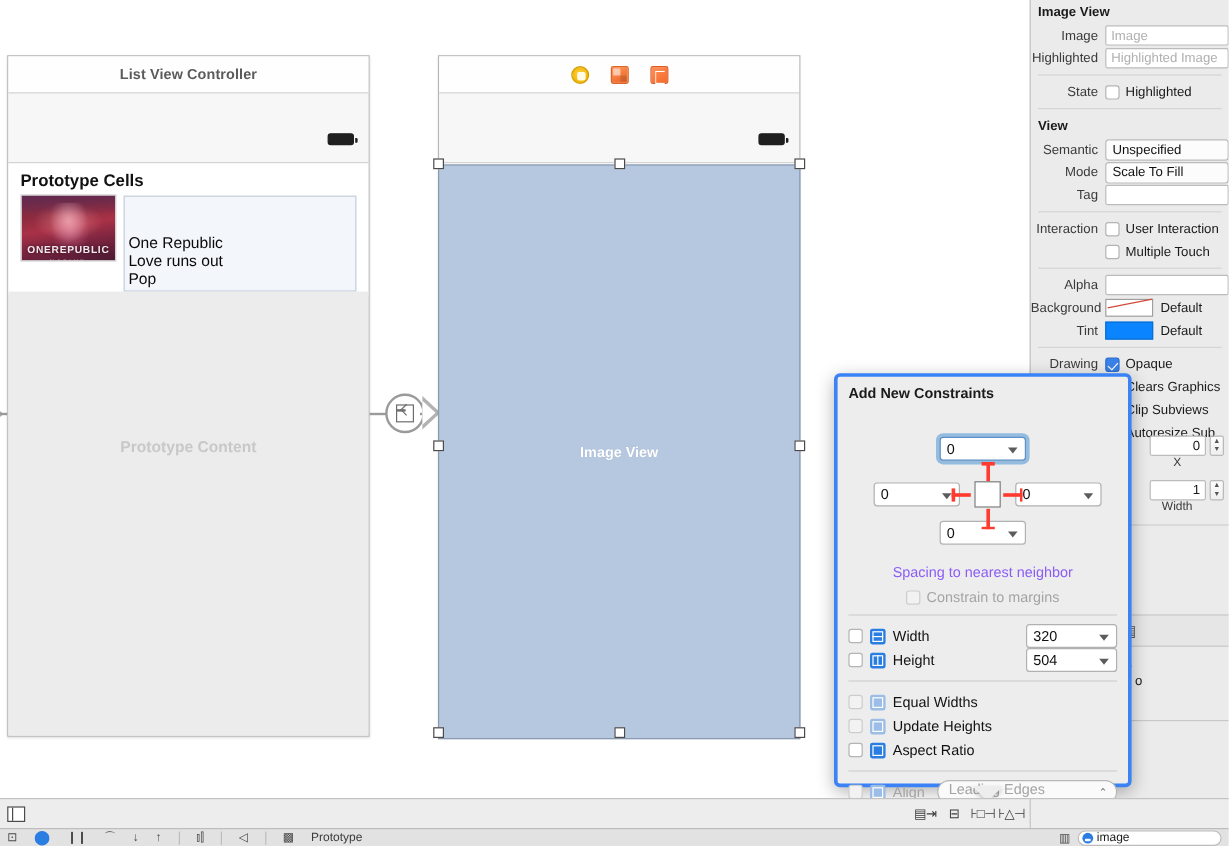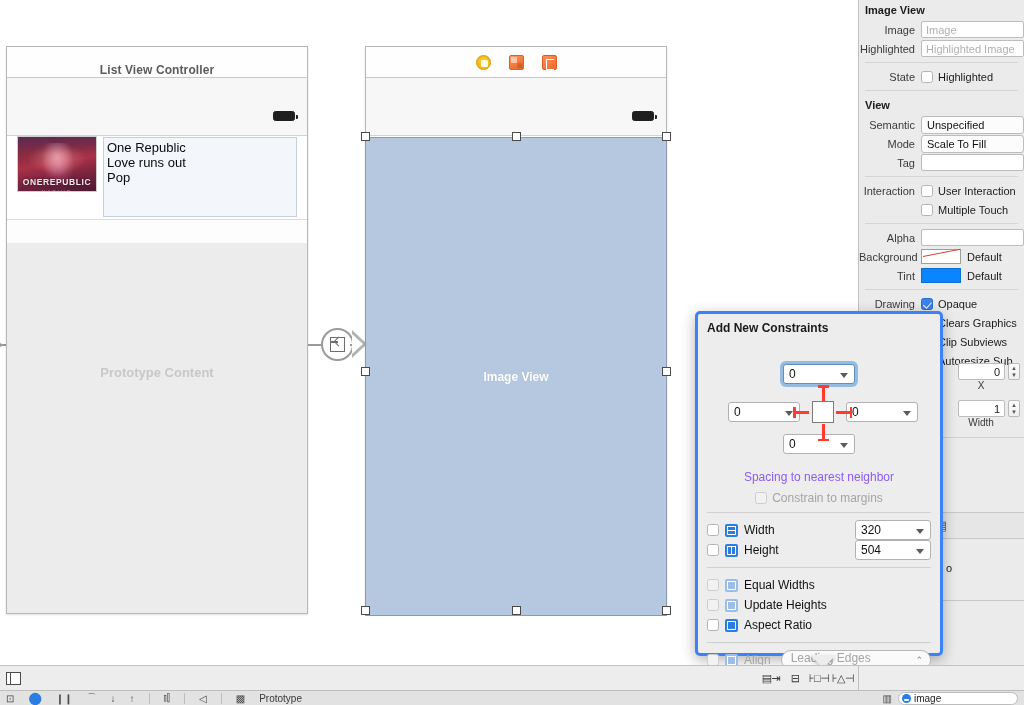--- a/index.html
+++ b/index.html
@@ -24,21 +24,21 @@
   
   .scene1 {
     position: absolute; left: 6px; top: 46px;
     width: 302px; height: 568px;
     background: #fdfdfd;
     border: 1px solid #b6b6b6;
     box-shadow: 0 1px 2px rgba(0,0,0,0.13);
   }
   .scene-title-bar {
     height: 31px; border-bottom: 1px solid #c9c9c9;
-    display: flex; align-items: flex-end; justify-content: center;
+    display: flex; align-items: center; justify-content: center;
     background: #fefefe;
   }
   .scene-title-bar span {
     font-size: 12px; font-weight: bold; color: #5b5b5b;
     letter-spacing: .1px;
   }
   .status-bar {
     height: 58px; background: #f7f7f7;
     border-bottom: 1px solid #d3d3d3;
     position: relative;
@@ -87,21 +87,21 @@
     text-shadow: 0 0 3px rgba(0,0,0,.6);
   }
   .album-art .aa-sub {
     position: absolute; left: 0; right: 0; top: 52px;
     text-align: center; color: rgba(240,210,220,.55);
     font-size: 5px; letter-spacing: 2.2px;
   }
   .cell-labels {
     flex: 1 1 auto; margin: 1px 10px 2px 0;
     background: #f3f6fb; border: 1px solid #c6cfdb;
-    display: flex; flex-direction: column; justify-content: flex-start;
+    display: flex; flex-direction: column; justify-content: flex-end;
     padding: 2px 0 2px 3px;
   }
   .cell-labels div { font-size: 13px; color: #0a0a0a; line-height: 15px; }
   .table-view-placeholder {
     position: absolute; left: 0; right: 0; top: 196px; bottom: 0;
     background: #ececec;
     display: flex; flex-direction: column;
     align-items: center; justify-content: center;
     padding-bottom: 120px;
   }
@@ -483,20 +483,21 @@
     <div class="left-arrow"></div>
     <div class="left-stub"></div>
 
     <div class="scene1">
       <div class="scene-title-bar">
         <span>List View Controller</span>
       </div>
       <div class="status-bar">
         <div class="battery"></div>
       </div>
+      <div class="proto-header">Prototype Cells</div>
       <div class="proto-cell">
         <div class="album-art">
           <div class="aa-band"></div>
           <div class="aa-glow"></div>
           <div class="aa-title">ONEREPUBLIC</div>
           <div class="aa-sub">NATIVE</div>
         </div>
         <div class="cell-labels">
           <div>One Republic</div>
           <div>Love runs out</div>

